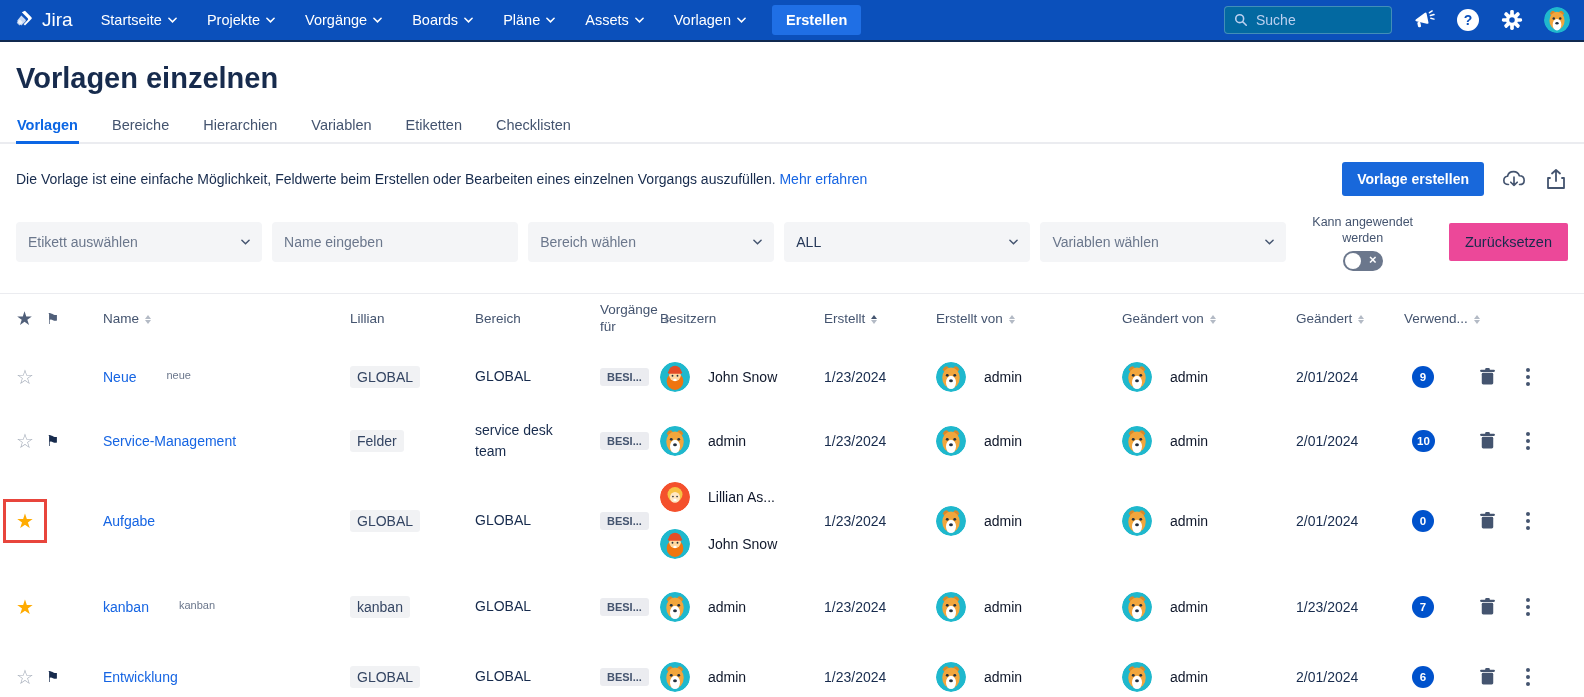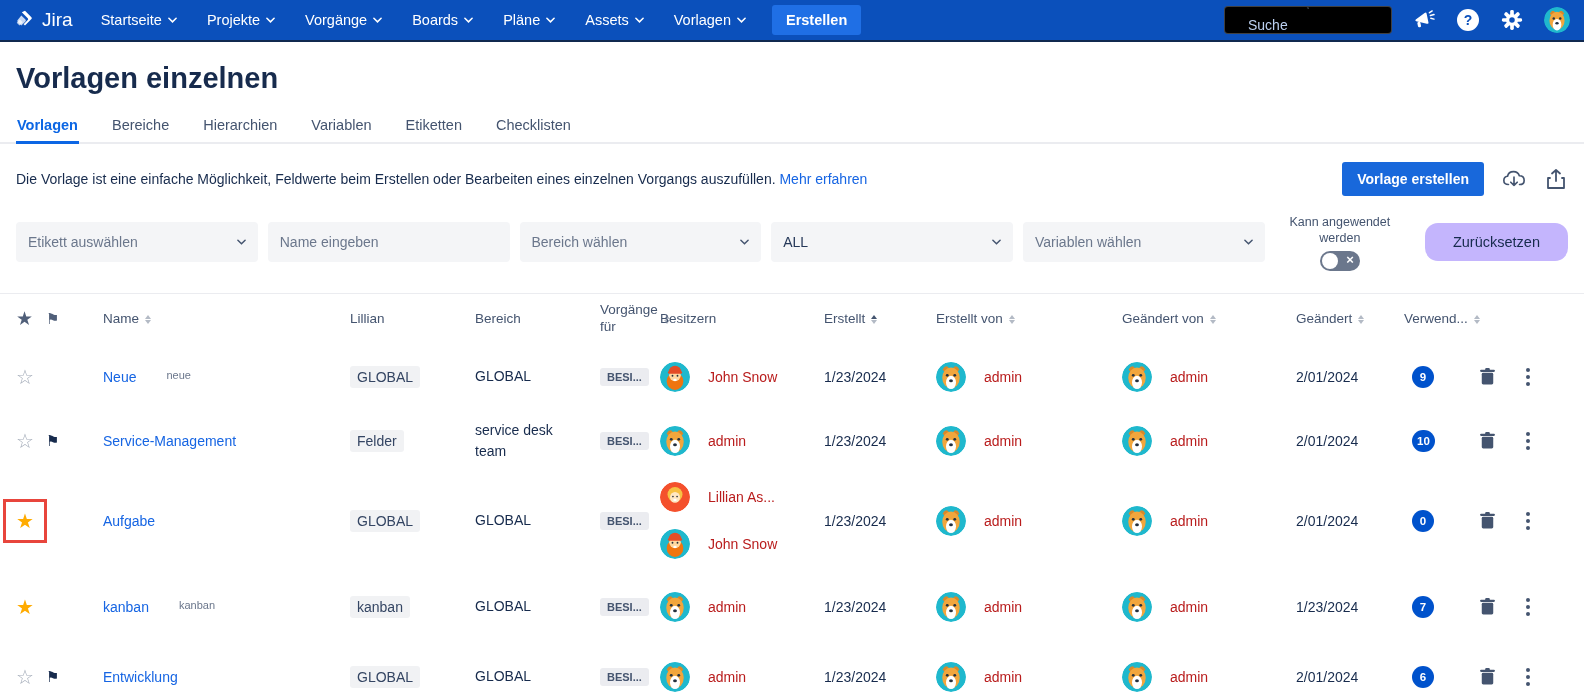--- a/index.html
+++ b/index.html
@@ -11,22 +11,22 @@
     padding:0 14px; color:#fff; border-bottom:2px solid #10294f; }
   .logo { display:flex; align-items:center; gap:6px; margin-right:28px; }
   .logo-text { font-size:19px; font-weight:500; color:#fff; }
   .nav-menu { display:flex; align-items:center; gap:30px; }
   .nav-item { display:flex; align-items:center; gap:6px; font-size:14.5px; font-weight:500;
     color:#fff; cursor:pointer; white-space:nowrap; }
   .chev { width:9px; height:6px; display:inline-block; }
   .create-btn { background:#1f6fe5; color:#fff; border:none; font-size:14.5px; font-weight:600;
     padding:7px 14px; border-radius:3px; margin-left:26px; cursor:pointer; }
   .topbar-right { margin-left:auto; display:flex; align-items:center; gap:20px; }
-  .search-box { display:flex; align-items:center; gap:8px; background:#000000;
-    border:1px solid rgba(255,255,255,0.25); border-radius:4px; width:168px; height:28px; padding:0 9px;flex-direction:column; }
+  .search-box { display:flex; align-items:center; gap:8px; background:#0369a1;
+    border:1px solid rgba(255,255,255,0.25); border-radius:4px; width:168px; height:28px; padding:0 9px; }
   .search-box input { background:transparent; border:none; outline:none; color:#fff;
     font-size:14px; width:120px; font-family:"Liberation Sans",sans-serif; }
   .search-box input::placeholder { color:#bcd0f0; }
   .top-icon { width:24px; height:24px; display:flex; align-items:center; justify-content:center; cursor:pointer; }
   .help-circle { width:22px; height:22px; border-radius:50%; background:#fff; color:#0b50bb;
     font-weight:700; font-size:14px; display:flex; align-items:center; justify-content:center; }
   .avatar-sm { width:26px; height:26px; border-radius:50%; overflow:hidden; cursor:pointer; }
 
   
   .content { padding:0; }
@@ -53,22 +53,22 @@
     font-size:14px; color:#172B4D; font-family:"Liberation Sans",sans-serif; }
   .filter-box input::placeholder { color:#6B778C; }
   .filter-box .val { flex:1; }
   .filter-box.dark .val { color:#253858; }
   .filter-box .dchev { color:#44546F; }
   .toggle-block { width:118px; display:flex; flex-direction:column; align-items:center; gap:4px; margin-left:8px; }
   .toggle-label { font-size:12.5px; color:#44546F; text-align:center; line-height:1.3; }
   .toggle { width:40px; height:20px; background:#6B778C; border-radius:10px; position:relative; cursor:pointer; }
   .toggle .knob { position:absolute; left:2px; top:2px; width:16px; height:16px; border-radius:50%; background:#fff; }
   .toggle .off-x { position:absolute; right:6px; top:1px; color:#fff; font-size:13px; font-weight:700; }
-  .reset-btn { background:#c4b5fd; border:none; color:#172B4D; font-size:14.5px; padding:11px 28px;
-    border-radius:13px; margin-left:18px; cursor:pointer; }
+  .reset-btn { background:#ec4899; border:none; color:#172B4D; font-size:14.5px; padding:11px 16px;
+    border-radius:2px; margin-left:18px; cursor:pointer; }
 
   
   .thead, .trow { display:grid;
     grid-template-columns:30px 46px 252px 126px 122px 64px 168px 112px 186px 174px 108px 60px 46px 36px;
     align-items:center; padding-left:16px; }
   .thead { min-height:52px; border-top:1px solid #EBECF0; margin-top:12px; color:#44546F; font-size:13.5px; }
   .th { display:flex; align-items:center; gap:3px; line-height:1.25; }
   .sort { display:inline-flex; flex-direction:column; gap:1px; margin-left:3px; }
   .sort i { width:0; height:0; border-left:3.5px solid transparent; border-right:3.5px solid transparent; display:block; }
   .sort .up { border-bottom:4px solid #B3BAC5; }
@@ -85,21 +85,21 @@
   .flag { color:#172B4D; font-size:15px; cursor:pointer; }
   .name-cell { display:flex; gap:30px; padding-right:10px; }
   .name-cell a { color:#1665e3; font-weight:500; text-decoration:none; cursor:pointer; }
   .subtitle { font-size:11px; color:#6B778C; }
   .tag { background:#F1F2F4; border-radius:3px; padding:3px 7px; color:#344563; display:inline-block; }
   .scope-text { padding-right:14px; display:inline-block; line-height:1.45; }
   .avail-badge { background:#EBECF0; border-radius:3px; padding:3px 7px; color:#44546F;
     font-size:11px; font-weight:700; display:inline-block; }
   .owners { display:flex; flex-direction:column; gap:17px; }
   .owner { display:flex; align-items:center; gap:18px; }
-  .owner a { color:#b91c1c; font-weight:500; text-decoration:none; cursor:pointer; white-space:nowrap; }
+  .owner a { color:#0f172a; font-weight:500; text-decoration:none; cursor:pointer; white-space:nowrap; }
   .avatar { width:30px; height:30px; border-radius:50%; overflow:hidden; flex:0 0 30px; }
   .count-badge { background:#0052CC; color:#fff; font-size:11.5px; font-weight:700; min-width:22px;
     height:22px; border-radius:11px; display:inline-flex; align-items:center; justify-content:center; padding:0 5px; }
   .icon-btn { background:none; border:none; cursor:pointer; display:flex; align-items:center; justify-content:center; }
   .kebab { display:flex; flex-direction:column; gap:3px; }
   .kebab b { width:4px; height:4px; border-radius:50%; background:#44546F; }
 </style>
 </head>
 <body>
 

